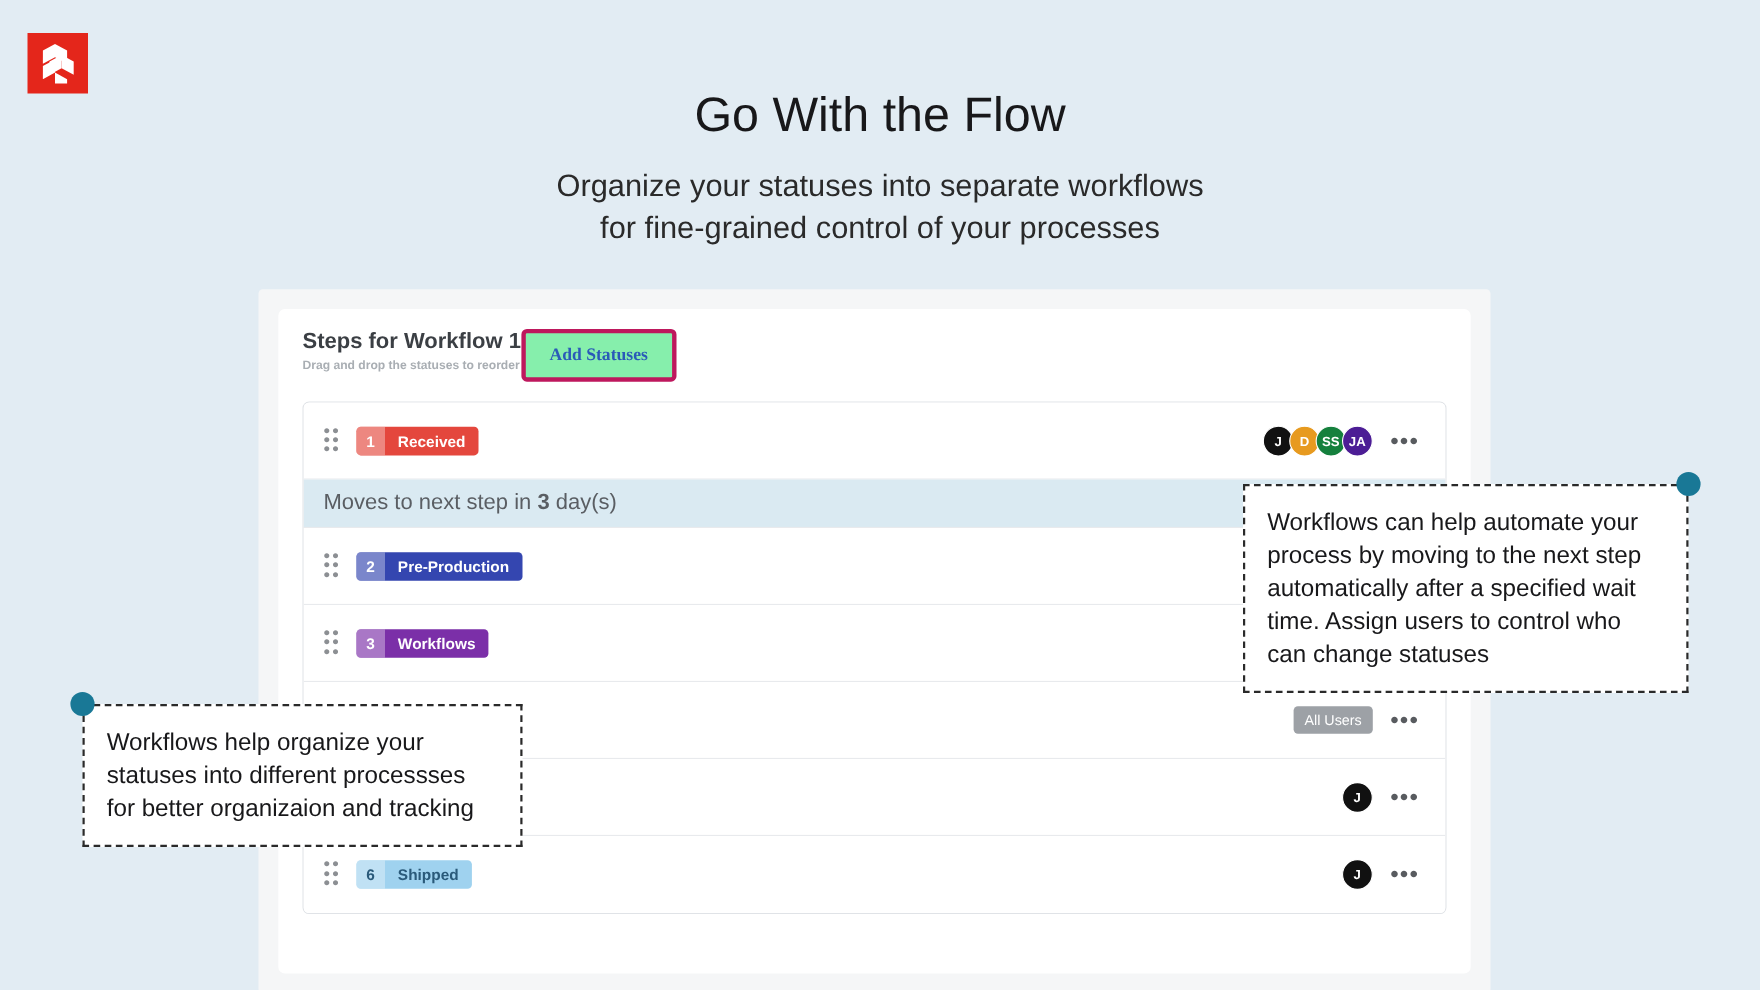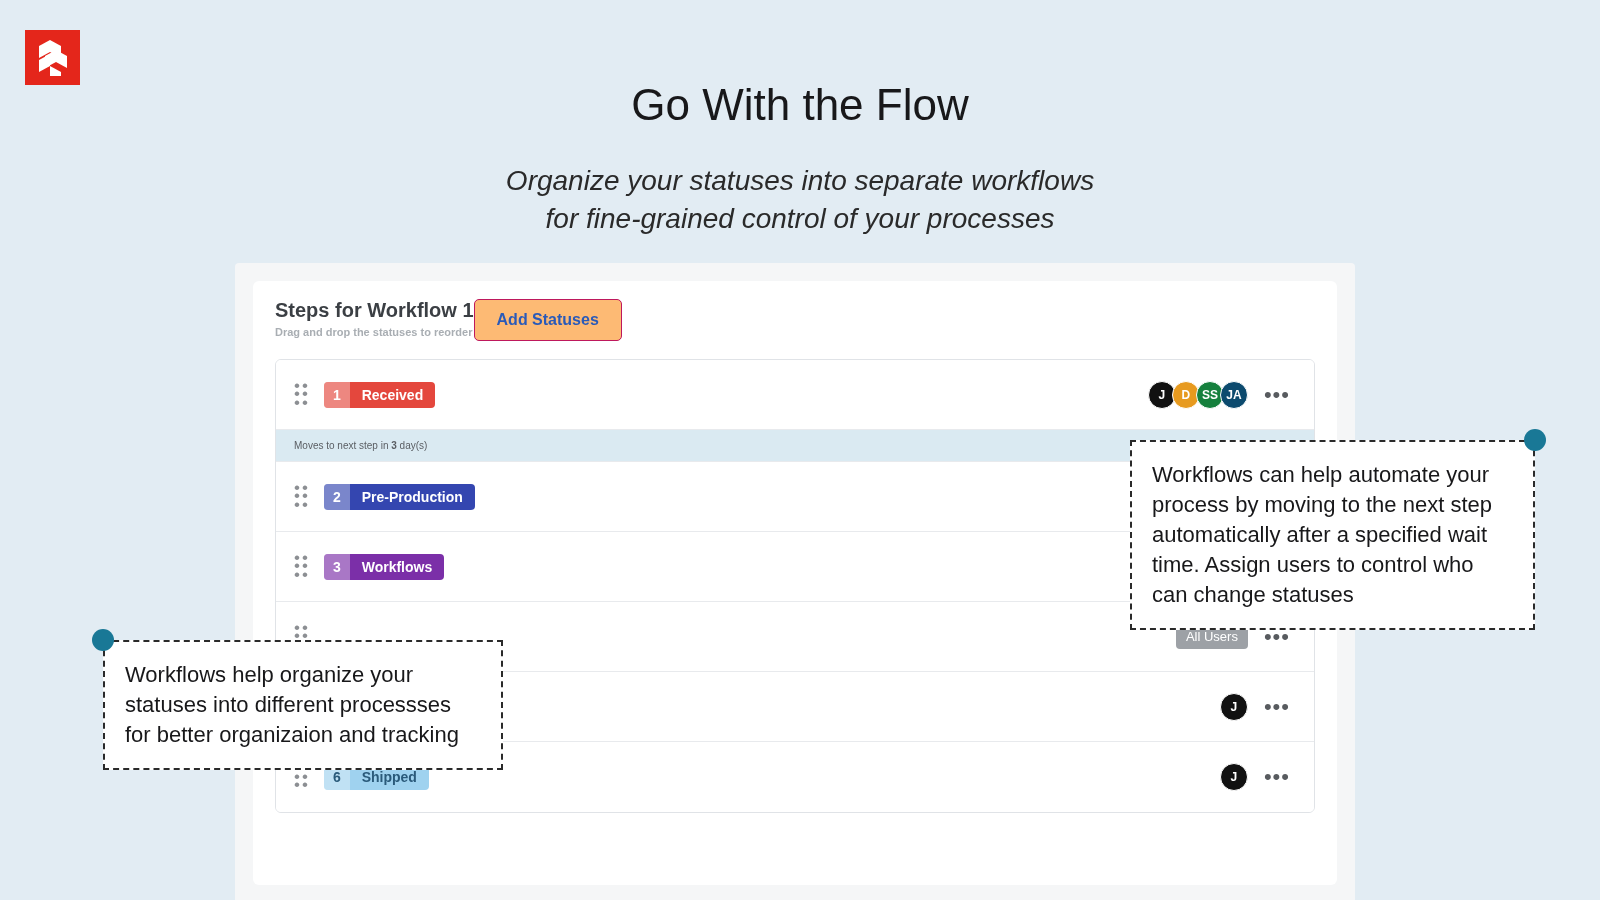--- a/index.html
+++ b/index.html
@@ -26,28 +26,27 @@
     top: 80px; left: 0; right: 0;
     text-align: center;
     font-size: 44px;
     font-weight: 400;
     color: #18181a;
     letter-spacing: 0px;
     font-family: 'Century Gothic', 'Segoe UI', sans-serif;
   }
   .hero-sub {
     position: absolute;
-    top: 162px; left: 0; right: 0;
+    top: 150px; left: 0; right: 0;
     text-align: center;
     font-size: 28px;
     font-weight: 400;
     color: #2a2a2a;
     line-height: 1.35;
     font-family: 'Century Gothic', 'Segoe UI', sans-serif;
-    font-style: italic;
   }
 
   .panel {
     position: absolute;
     top: 263px;
     left: 235px;
     width: 1120px;
     height: 640px;
     background: #f5f6f7;
     border-radius: 4px;
@@ -70,28 +69,29 @@
     font-weight: 600;
     color: #3b3f44;
   }
   .panel-sub {
     font-size: 11px;
     color: #a9aeb3;
     margin-top: 4px;
     font-weight: bold;
   }
   .add-btn {
-    border: 1px solid #be185d;
-    background: #fdba74;
+    border: 4px solid #be185d;
+    background: #86efac;
     color: #2a5ab8;
     font-weight: 600;
     font-size: 16px;
     padding: 11px 22px;
     border-radius: 5px;
     cursor: pointer;
+    font-family: Liberation Serif, serif;
   }
   .rows {
     margin: 8px 22px 0 22px;
     border: 1px solid #e0e3e7;
     border-radius: 6px;
     overflow: hidden;
   }
   .row {
     display: flex;
     align-items: center;
@@ -151,41 +151,41 @@
     font-size: 22px;
     letter-spacing: 1px;
     line-height: 0;
     padding: 0 6px;
     cursor: pointer;
   }
   .note-row {
     background: #daeaf2;
     padding: 10px 18px;
     border-bottom: 1px solid #e8eaed;
-    font-size: 10px;
+    font-size: 20px;
     color: #5a5e63;
   }
 
   .callout {
     position: absolute;
     background: #fff;
     border: 2.5px dashed #2a2a2a;
     padding: 18px 20px;
     font-size: 22px;
     line-height: 1.36;
     color: #18181a;
     font-family: 'Century Gothic', 'Segoe UI', sans-serif;
   }
   .callout-dot {
     position: absolute;
     width: 22px; height: 22px;
     background: #197896;
     border-radius: 50%;
   }
-  #callout-left { top: 640px; left: 75px; width: 400px; margin-left: 28px; }
+  #callout-left { top: 640px; left: 75px; width: 400px; }
   #callout-left .callout-dot { top: -13px; left: -13px; }
   #callout-right { top: 440px; left: 1130px; width: 405px; }
   #callout-right .callout-dot { top: -13px; right: -13px; }
 </style>
 </head>
 <body>
 
 <div class="logo">
   <svg viewBox="0 0 40 40">
     <g fill="#fff">
@@ -221,21 +221,21 @@
             <div class="status-chip" style="background: rgb(228, 71, 61);">
               <span class="num">1</span>
               <span class="lbl">Received</span>
             </div>
           </div>
           <div class="row-right">
             <div class="avatars">
               <div class="av" style="background: rgb(17, 17, 17);">J</div>
               <div class="av" style="background: rgb(231, 154, 31);">D</div>
               <div class="av" style="background: #15803d;">SS</div>
-              <div class="av" style="background: #0c4a6e;">JA</div>
+              <div class="av" style="background: #4c1d95;">JA</div>
             </div>
             <div class="more">•••</div>
           </div>
         </div>
         <div class="note-row">Moves to next step in <b>3</b> day(s)</div>
         <div class="row">
           <div class="row-left">
             <div class="drag">••<br>••<br>••</div>
             <div class="status-chip" style="background: rgb(52, 70, 176);">
               <span class="num">2</span>

